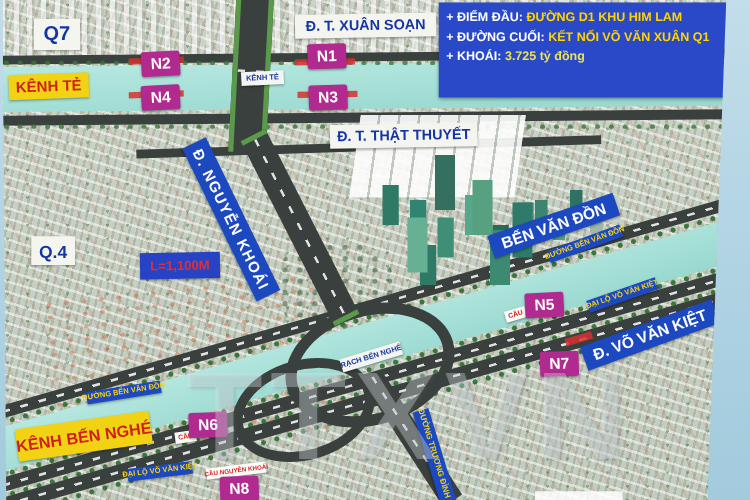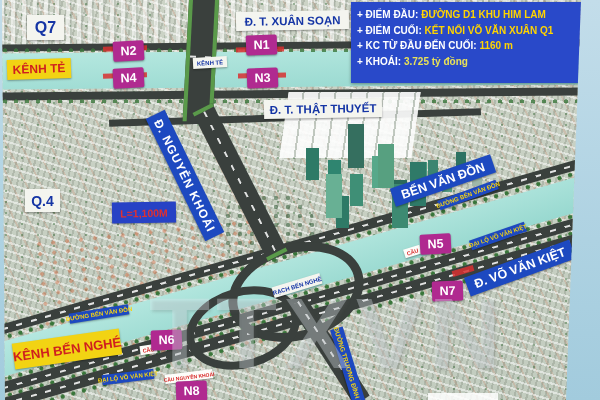--- a/index.html
+++ b/index.html
@@ -53,21 +53,21 @@
   .chip-white{background:#f4f5ef;color:#1535a5;}
   .banner-blue{background:#1d49c0;color:#ffffff;}
   .chip-yellow{background:#f2d313;color:#cf1f1f;}
   .chip-blue-yel{background:#1d49c0;color:#f5d313;}
   .chip-red{background:#fdfdfa;color:#d62020;}
   .badge{position:absolute;width:31px;height:20px;display:flex;align-items:center;justify-content:center;
          background:#b02a90;color:#fff;font-weight:bold;font-size:12.5px;border-radius:2px;
          box-shadow:0 1px 2px rgba(0,0,0,.4);z-index:31;}
   .redmark{position:absolute;background:rgba(216,48,48,.85);z-index:29;}
   
-  .info{position:absolute;left:351px;top:2px;width:231px;padding:5px 6px 14px 6px;
+  .info{position:absolute;left:351px;top:2px;width:231px;padding:5px 6px 24px 6px;
         background:#2949c9;color:#fff;font-weight:bold;font-size:10px;line-height:1.55;
         box-shadow:0 1px 3px rgba(0,0,0,.4);z-index:50;}
   .info .v{color:#ffd400;}
   .info .v2{color:#e9e257;}
   .info .salmon{color:#f2a8a0;}
   
   .watermark{position:absolute;left:138px;top:276px;font-size:100px;font-weight:bold;letter-spacing:6px;
              color:rgba(230,240,245,.32);z-index:40;text-shadow:2px 2px 3px rgba(90,90,90,.2);pointer-events:none;margin-left:11px;}
   .credit-sliver{position:absolute;left:428px;top:393px;width:70px;height:7px;background:rgba(255,255,255,.85);z-index:32;}
 </style>
@@ -145,21 +145,20 @@
     <div class="badge" style="left:246px;top:35px;transform:rotate(-2deg);">N1</div>
     <div class="badge" style="left:113px;top:68px;transform:rotate(-3deg);">N4</div>
     <div class="badge" style="left:247px;top:68px;transform:rotate(-2deg);">N3</div>
     <div class="badge" style="left:420px;top:234px;transform:rotate(-3deg);">N5</div>
     <div class="badge" style="left:432px;top:281px;transform:rotate(-2deg);">N7</div>
     <div class="badge" style="left:151px;top:330px;transform:rotate(-2deg);">N6</div>
     <div class="badge" style="left:176px;top:381px;transform:rotate(-2deg);">N8</div>
 
     <div class="info">
       <div><span>+ ĐIỂM ĐẦU:</span> <span class="v">ĐƯỜNG D1 KHU HIM LAM</span></div>
-      <div><span>+ ĐIỂM CUỐI:</span> <span class="v">KẾT NỐI VÕ VĂN XUÂN Q1</span></div>
-      <div><span>+ KC TỪ ĐẦU ĐẾN CUỐI:</span> <span class="v">1160  m</span></div>
+      <div><span>+ ĐƯỜNG CUỐI:</span> <span class="v">KẾT NỐI VÕ VĂN XUÂN Q1</span></div>
       <div><span>+ KHOÁI:</span> <span class="v2">3.725 tỷ đồng</span></div>
     </div>
 
     <div class="watermark">TTXVN</div>
     <div class="credit-sliver"></div>
   </div>
 </div>
 
 </body></html>

